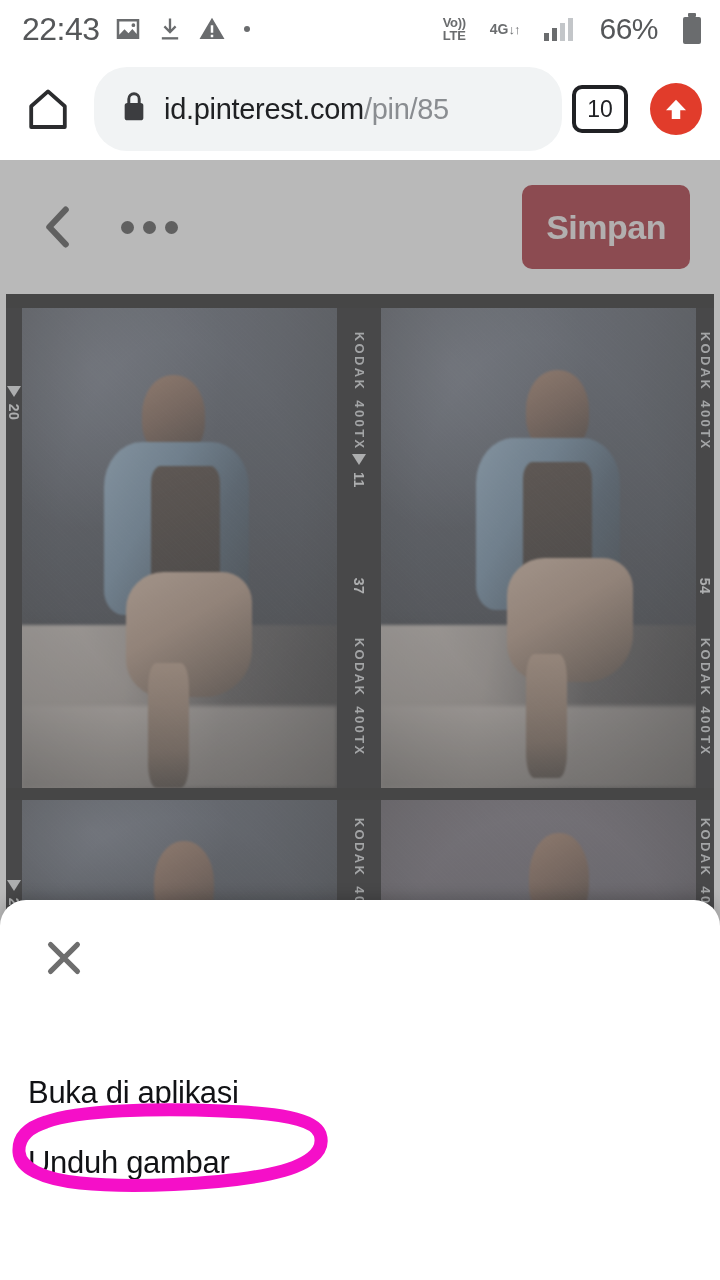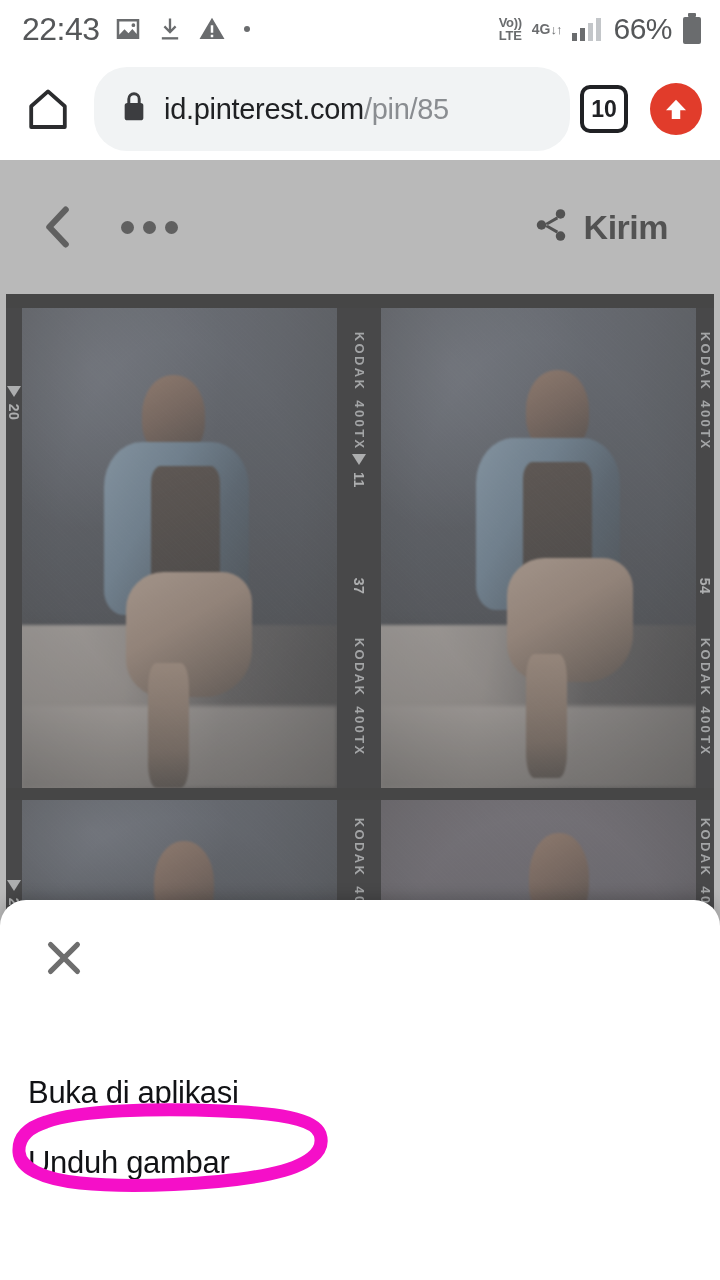--- a/index.html
+++ b/index.html
@@ -18,21 +18,21 @@
     background: #ffffff;
     display: flex; align-items: center;
     padding: 0 18px 0 22px;
   }
   .sb-left { display: flex; align-items: center; gap: 13px; }
   .sb-time {
     font-size: 32px; color: #555759; letter-spacing: -0.5px;
     font-family: "Liberation Sans", sans-serif;
   }
   .sb-spacer { flex: 1; }
-  .sb-right { display: flex; align-items: center; gap: 10px; }
+  .sb-right { display: flex; align-items: center; gap: 24px; }
   .ic { display: inline-block; line-height: 0; }
   .ic svg { display: block; }
   .volte {
     display: flex; flex-direction: column; align-items: center;
     font-size: 13px; line-height: 13px; color: #6a6c6e; font-weight: bold;
     letter-spacing: -0.3px;
   }
   .fourg {
     display: flex; align-items: center;
     font-size: 14px; line-height: 14px; color: #6a6c6e; font-weight: bold;
@@ -60,23 +60,23 @@
     overflow: hidden;
   }
   .lock { margin-right: 16px; flex: 0 0 auto; }
   .url {
     font-size: 29px; color: #202124;
     white-space: nowrap; overflow: hidden;
     letter-spacing: -0.3px;
   }
   .url .path { color: #8a8d91; }
   .tabcount {
-    width: 48px; height: 48px; border: 4px solid #202124;
+    width: 56px; height: 48px; border: 4px solid #202124;
     border-radius: 10px; display: flex; align-items: center; justify-content: center;
-    font-size: 23px; font-weight: bold; color: #202124; flex:0 0 auto;
+    font-size: 23px; font-weight: normal; color: #202124; flex:0 0 auto;
   }
   .upbtn {
     width: 52px; height: 52px; border-radius: 50%;
     background: #e13c2b; margin-left: 22px;
     display: flex; align-items: center; justify-content: center; flex:0 0 auto;
   }
 
   
   .page {
     position: absolute; top: 160px; left: 0;
@@ -326,30 +326,22 @@
           <svg width="48" height="54" viewBox="0 0 24 28" fill="none" stroke="#3b3b3b" stroke-width="3.2" stroke-linecap="round" stroke-linejoin="round">
             <path d="M16 5 7.5 14 16 23"></path>
           </svg>
         </div>
         <div class="dots-btn">
           <span class="dot3"></span>
           <span class="dot3"></span>
           <span class="dot3"></span>
         </div>
         <div class="tb-spacer"></div>
-        <div class="btn-kirim">
-          <span>
-            <svg width="38" height="38" viewBox="0 0 24 24" fill="#1c1c1c">
-              <circle cx="18" cy="5" r="3"></circle>
-                <circle cx="6" cy="12" r="3"></circle>
-                <circle cx="18" cy="19" r="3"></circle>
-              <path d="M8.6 10.7l7-4 .9 1.6-7 4zM8.6 13.3l7 4 .9-1.6-7-4z"></path>
-            </svg>
-          </span>
-          <span class="label">Kirim</span>
+        <div class="btn-simpan">
+          <span class="label">Simpan</span>
         </div>
       </div>
 
       <div class="photo">
 
         <div class="sheet-row row1">
           <div class="gutter left">
             <div class="frametri" style="top:78px;"></div>
             <div class="framenum" style="top:96px;">20</div>
           </div>

